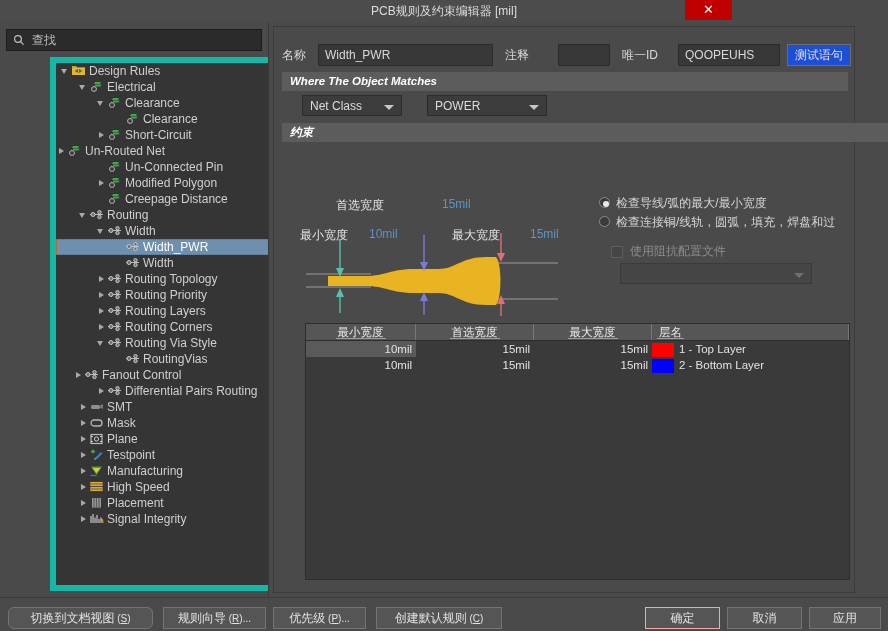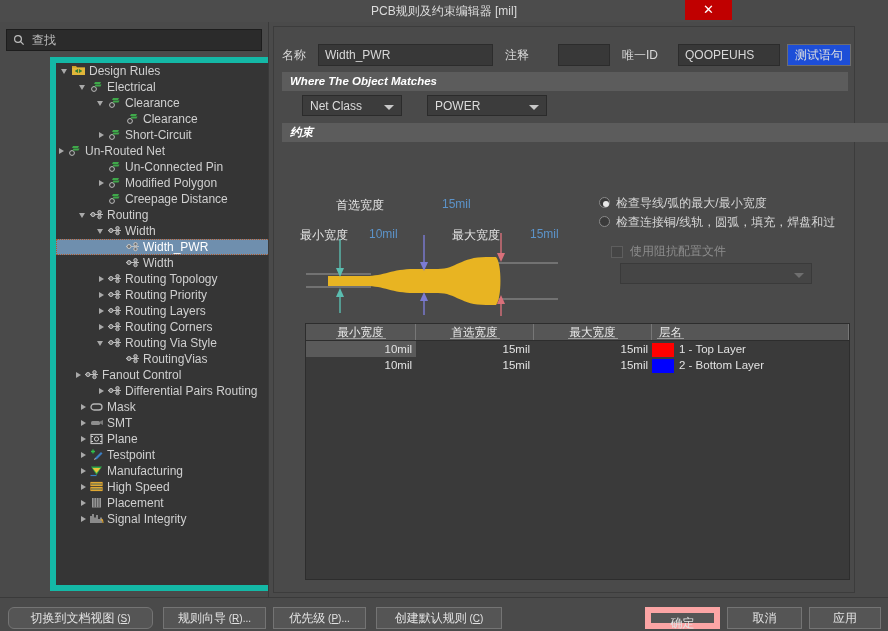--- a/index.html
+++ b/index.html
@@ -165,21 +165,21 @@
   
   #bottom-bar {
     position: absolute; left: 0; bottom: 0; width: 888px; height: 34px;
     background: #4a4a4a; border-top: 1px solid #3a3a3a;
   }
   .bbtn {
     position: absolute; top: 9px; height: 22px;
     background: #555555; border: 1px solid #747474; color: #e2e2e2;
     font-size: 12px; line-height: 20px; text-align: center; cursor: pointer;
   }
-  .bbtn.focus { border: 6px solid #fca5a5; }
+  .bbtn.focus { border: 1px solid #fca5a5; }
   .u { text-decoration: underline; }
   .sm { font-size: 10px; }
 </style>
 </head>
 <body>
 
 <div id="titlebar">
   <div class="title">PCB规则及约束编辑器 [mil]</div>
   <div id="close-btn">✕</div>
 </div>
@@ -400,31 +400,31 @@
             <line x1="1" y1="6.5" x2="14" y2="6.5" stroke="#bdbdbd" stroke-width="1"></line>
             <circle cx="4" cy="6.5" r="2" fill="#6f6f6f" stroke="#c9c9c9" stroke-width="1"></circle>
             <circle cx="10.5" cy="4.2" r="1.7" fill="#6f6f6f" stroke="#c9c9c9" stroke-width="1"></circle>
             <circle cx="10.5" cy="9" r="1.7" fill="#6f6f6f" stroke="#c9c9c9" stroke-width="1"></circle>
           </svg></span>
         <span class="tlabel">Differential Pairs Routing</span>
       </div>
       <div class="tree-row" style="padding-left: 22px;">
         <span class="twisty closed"></span>
         <span class="ticon"><svg width="15" height="13" viewBox="0 0 15 13">
-            <rect x="2" y="4" width="11" height="6" rx="3" fill="none" stroke="#b5b5b5" stroke-width="1.3"></rect>
-          </svg></span>
-        <span class="tlabel">Mask</span>
-      </div>
-      <div class="tree-row" style="padding-left: 22px;">
-        <span class="twisty closed"></span>
-        <span class="ticon"><svg width="15" height="13" viewBox="0 0 15 13">
             <rect x="2" y="5" width="9" height="4" rx="1.5" fill="#8e8e8e"></rect>
             <path d="M11 5.5 14 4v5l-3-1.5z" fill="#7a7a7a"></path>
           </svg></span>
         <span class="tlabel">SMT</span>
+      </div>
+      <div class="tree-row" style="padding-left: 22px;">
+        <span class="twisty closed"></span>
+        <span class="ticon"><svg width="15" height="13" viewBox="0 0 15 13">
+            <rect x="2" y="4" width="11" height="6" rx="3" fill="none" stroke="#b5b5b5" stroke-width="1.3"></rect>
+          </svg></span>
+        <span class="tlabel">Mask</span>
       </div>
       <div class="tree-row" style="padding-left: 22px;">
         <span class="twisty closed"></span>
         <span class="ticon"><svg width="15" height="13" viewBox="0 0 15 13">
             <rect x="2" y="2.5" width="11" height="9" fill="none" stroke="#bdbdbd" stroke-width="1.2"></rect>
             <circle cx="7.5" cy="7" r="2.1" fill="none" stroke="#cfcfcf" stroke-width="1"></circle>
             <path d="M2 4.5h2M11 4.5h2M2 9.5h2M11 9.5h2" stroke="#cfcfcf" stroke-width="1"></path>
           </svg></span>
         <span class="tlabel">Plane</span>
       </div>

